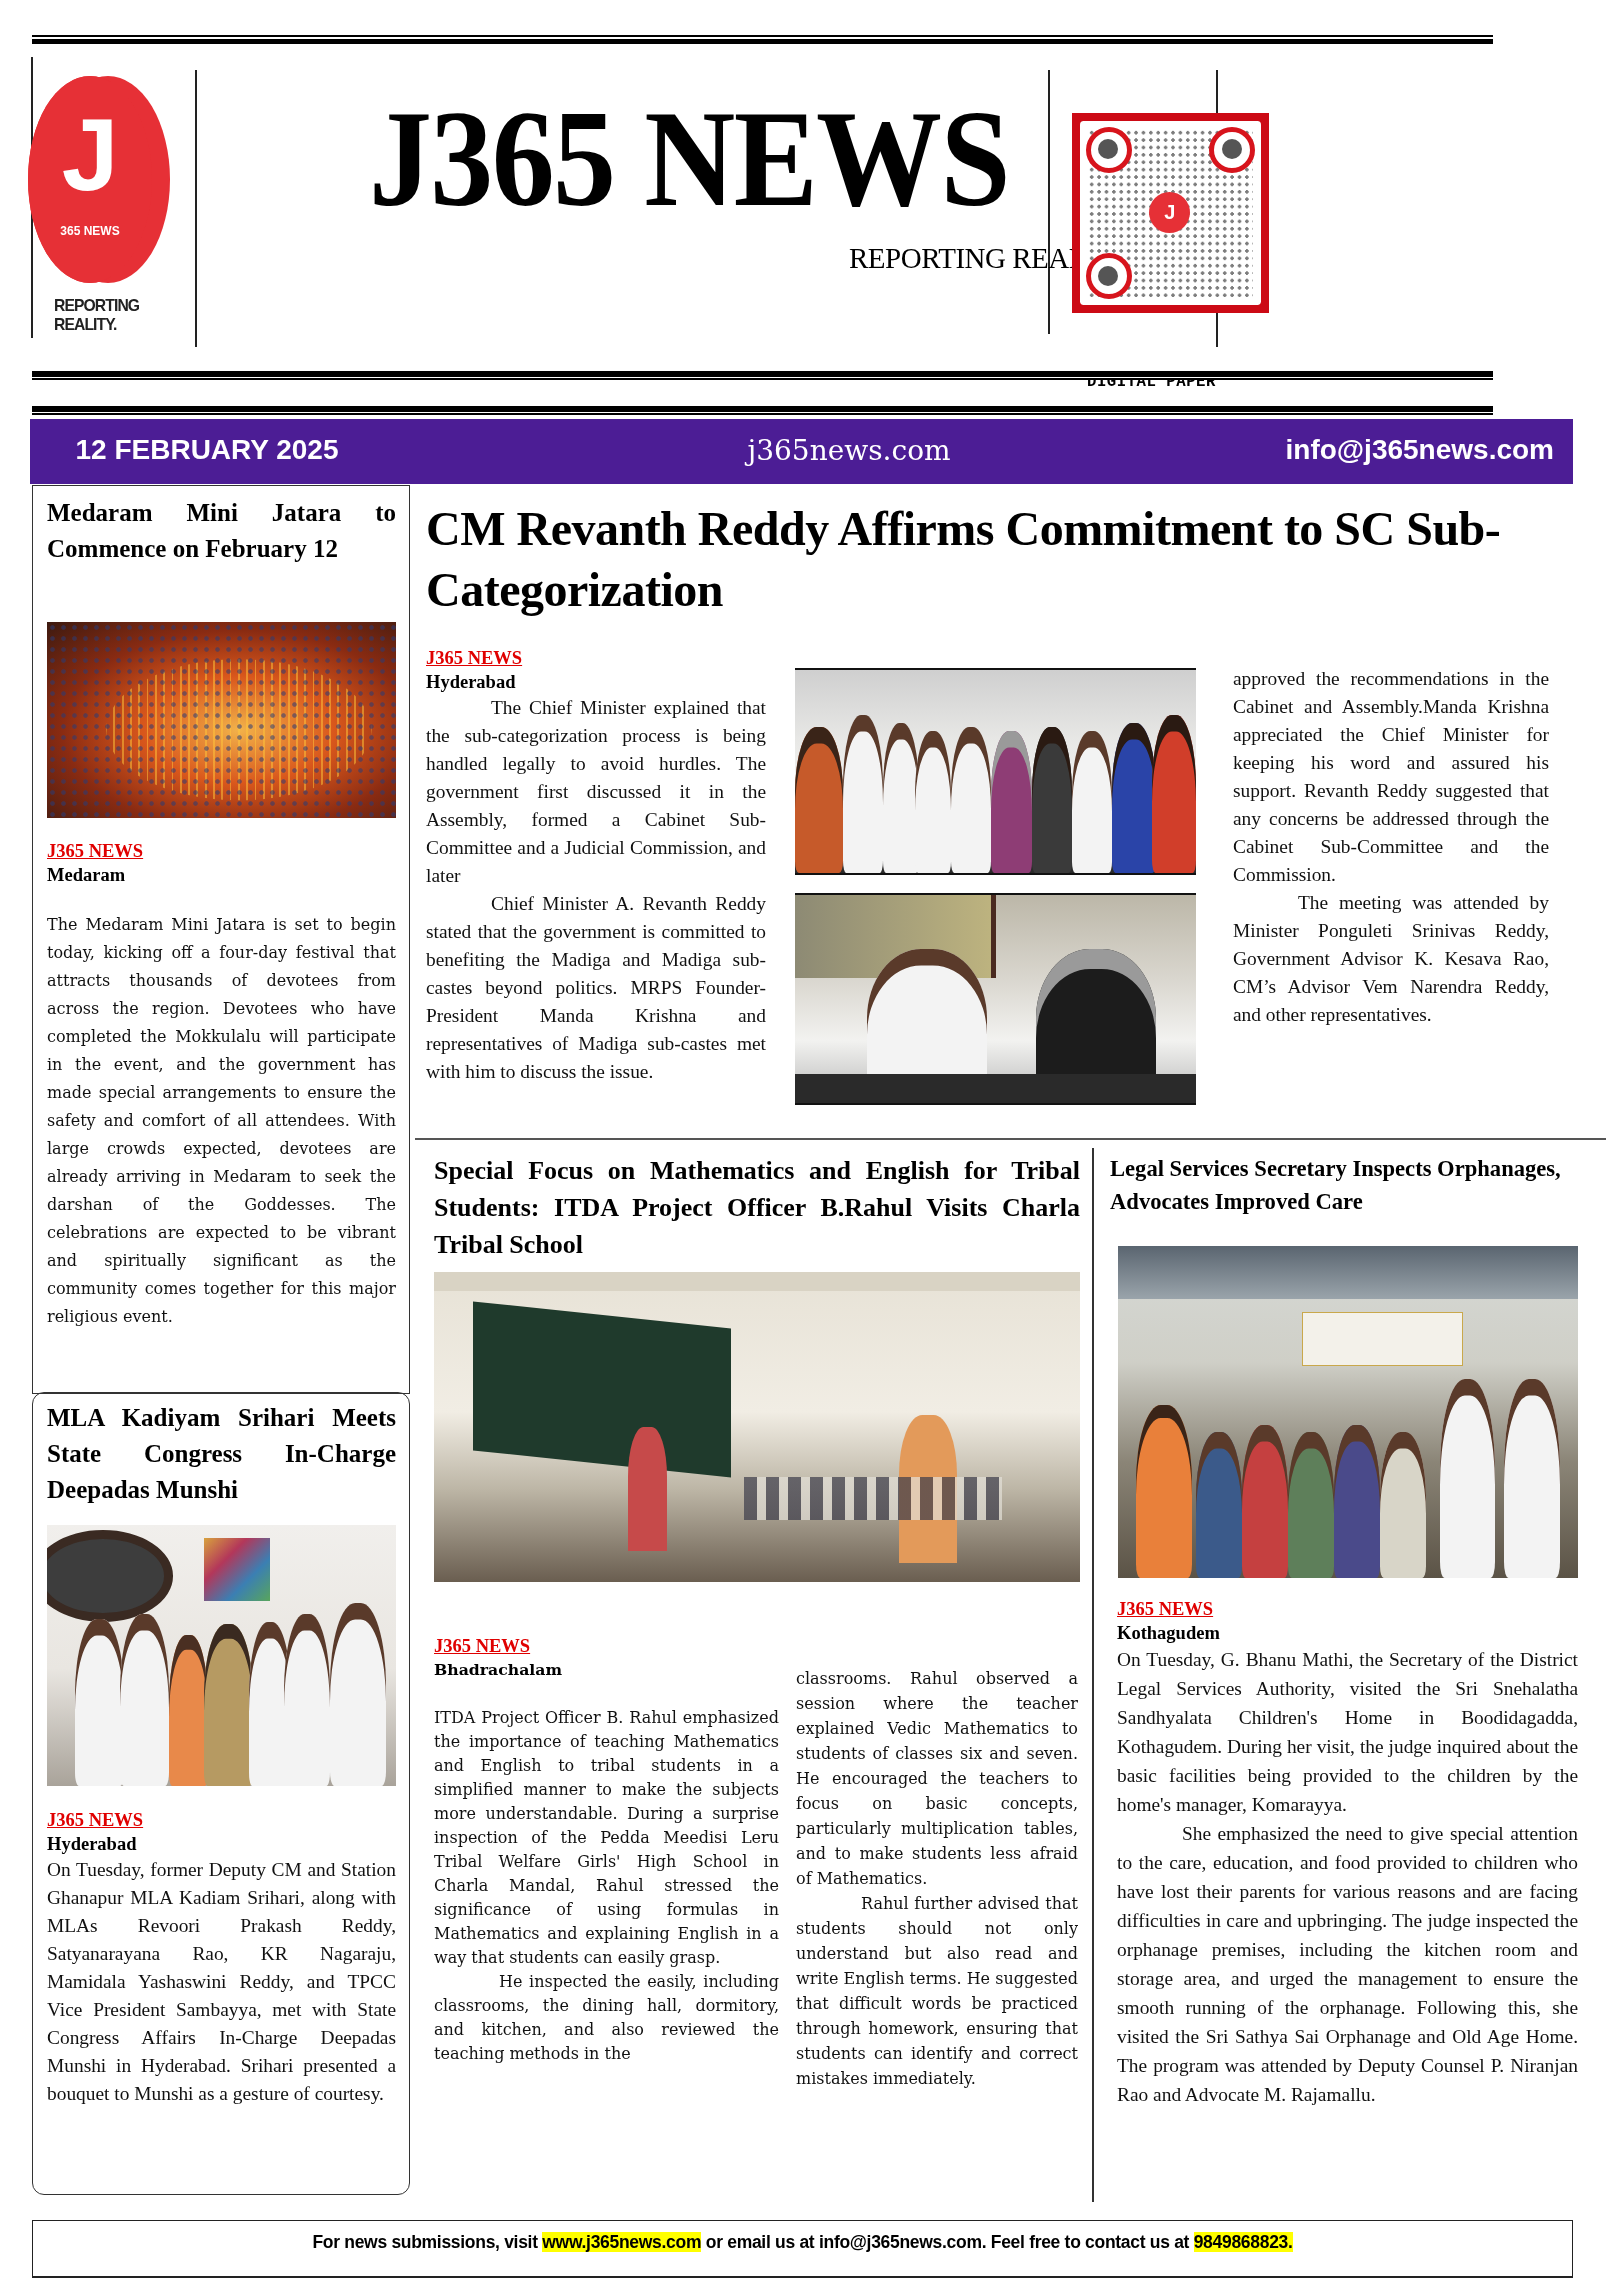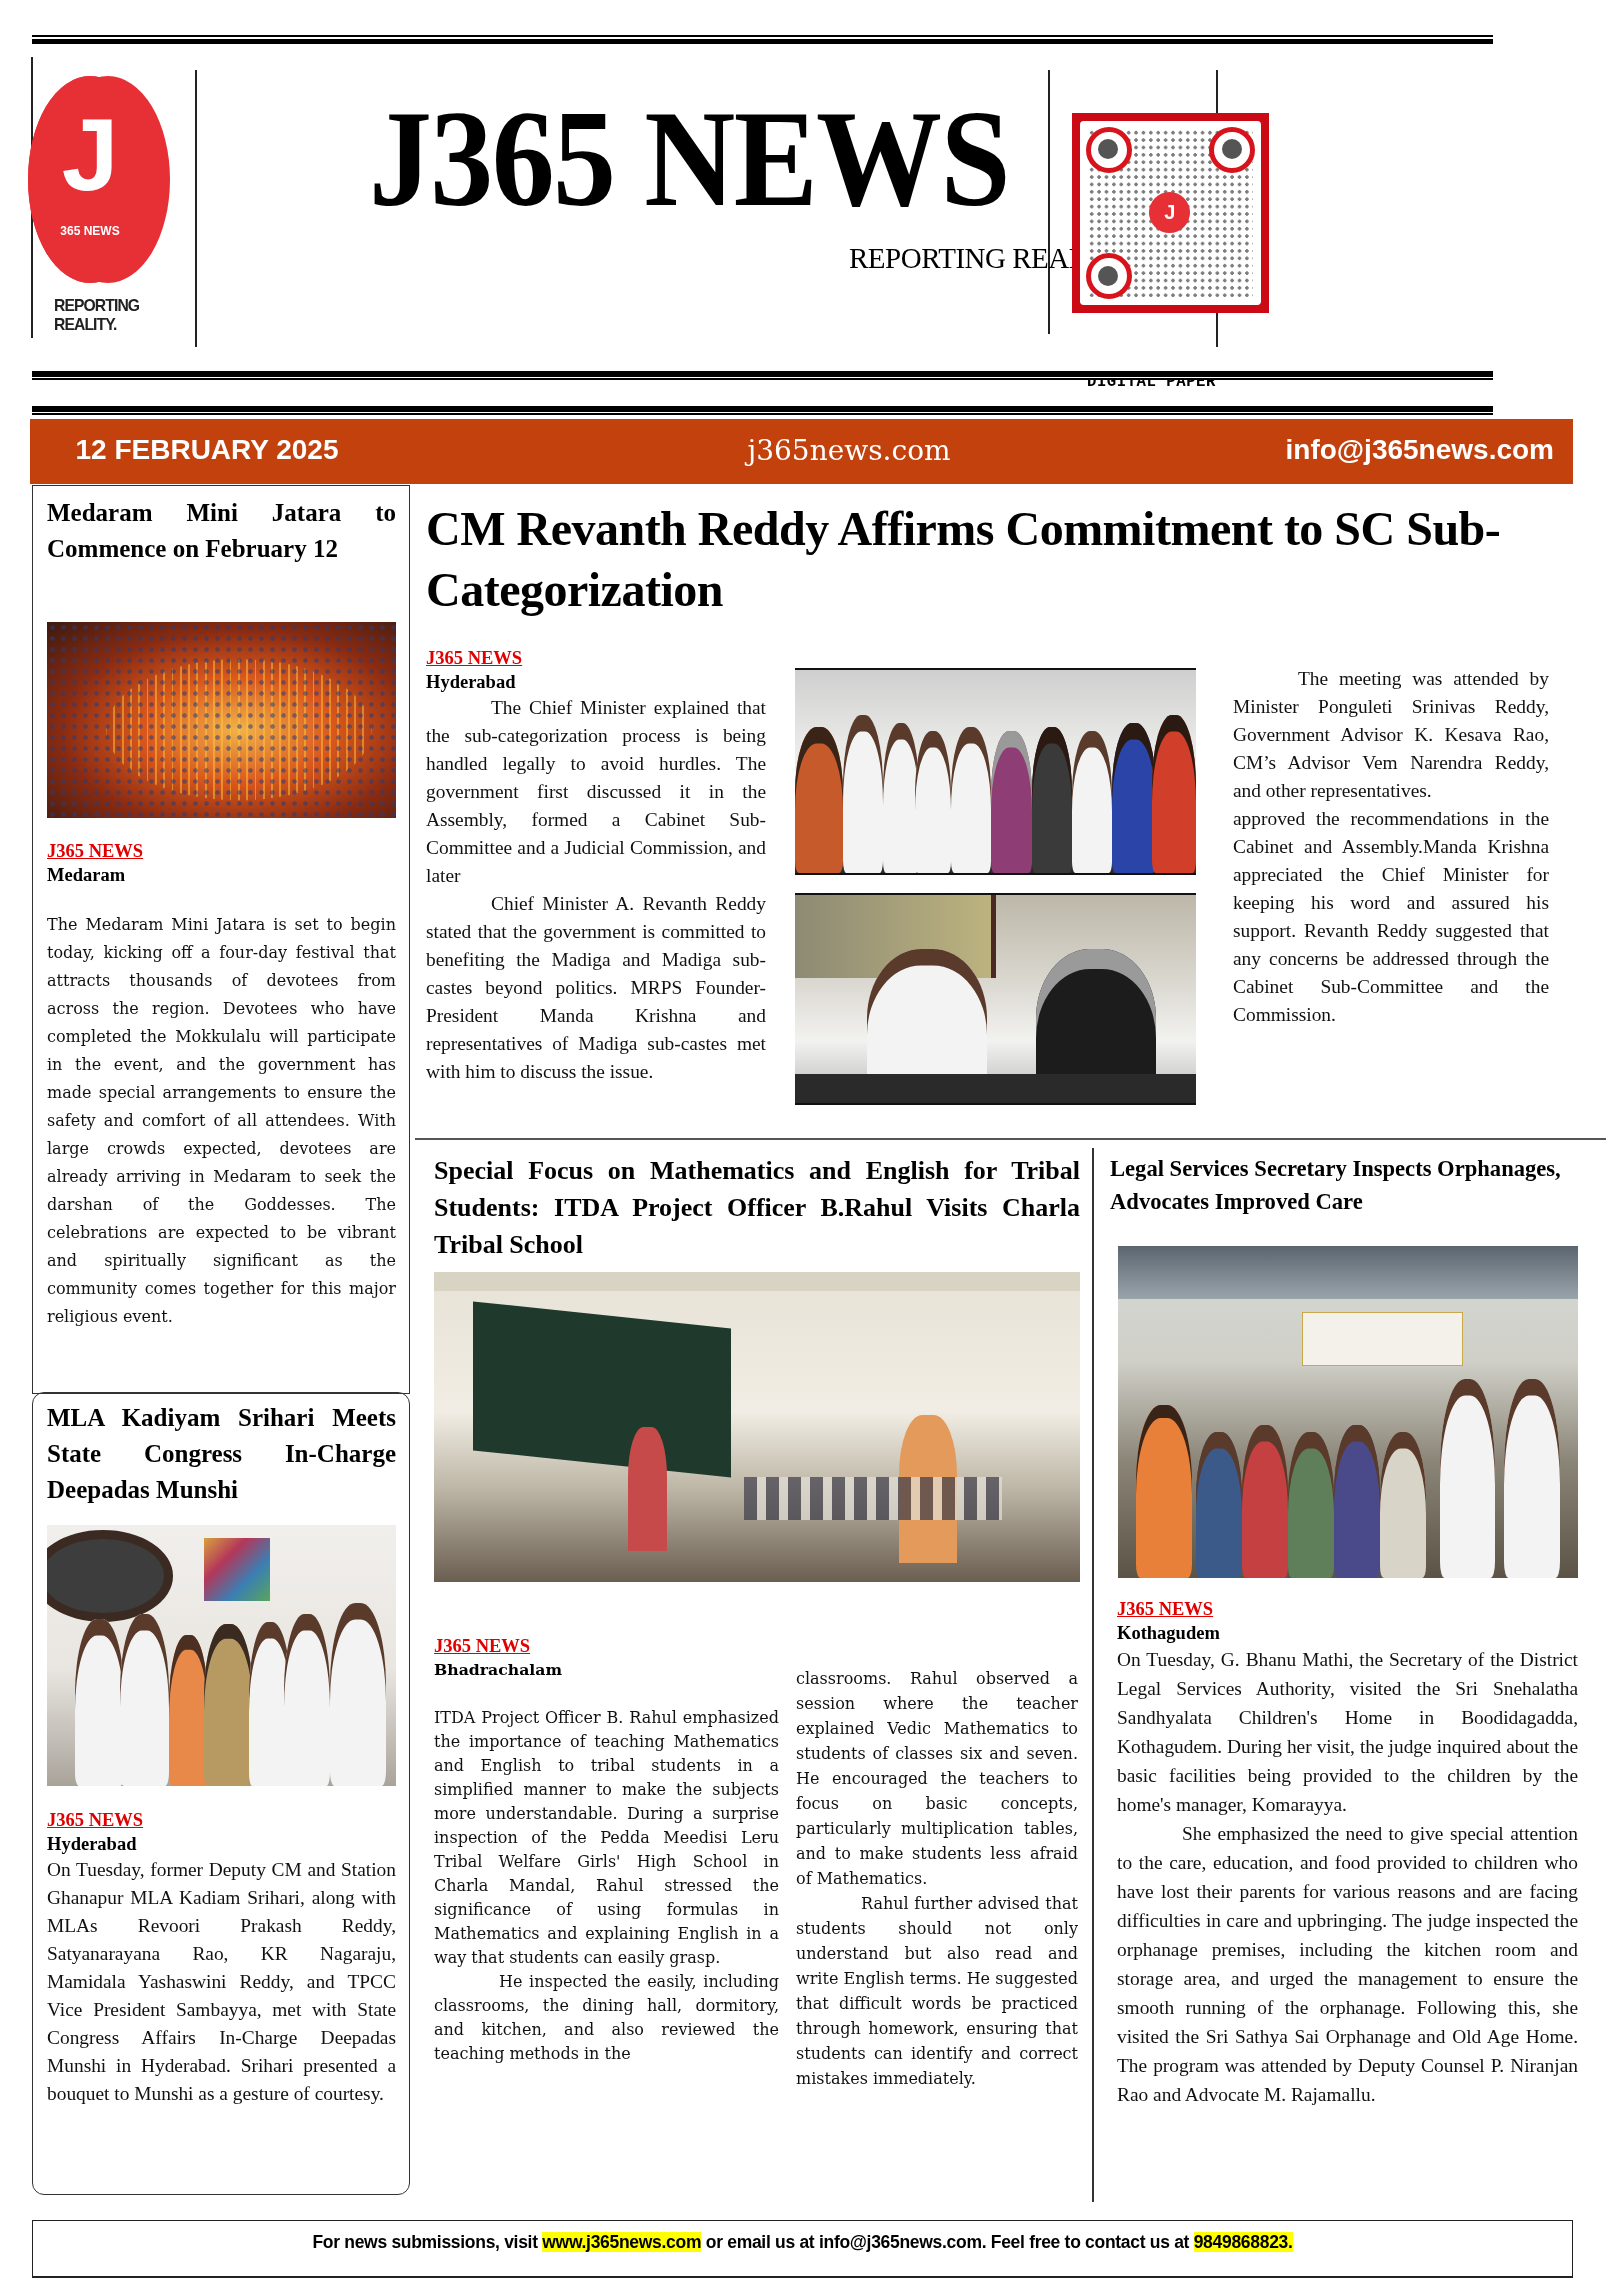--- a/index.html
+++ b/index.html
@@ -28,21 +28,21 @@
   .qr-inner { position: relative; width: 100%; height: 100%; background: #fff; border-radius: 3.7px; overflow: hidden; }
   .qr-finder { position: absolute; width: 46px; height: 46px; border-radius: 50%; border: 5.5px solid #d7141c; background: #fff; }
   .qr-finder::after { content: ""; position: absolute; left: 7.4px; top: 7.4px; width: 20px; height: 20px; border-radius: 50%; background: #555; }
   .qr-dots { position: absolute; left: 7.4px; top: 7.4px; right: 7.4px; bottom: 7.4px;
     background-image: radial-gradient(circle, #666 1.5px, transparent 1.8px);
     background-size: 7.4px 7.4px; opacity: 0.85; }
   .qr-center { position: absolute; left: 69px; top: 71px; width: 41px; height: 41px; border-radius: 50%; background: #e63036; color: #fff; font-family: "Liberation Sans", sans-serif; font-weight: bold; font-size: 20px; text-align: center; line-height: 41px; }
   .qr-label { position: absolute; left: 1087px; top: 328px; font-family: Liberation Mono, monospace; font-size: 15.7px; letter-spacing: 0.5px; font-weight: bold; margin-top: 45px; }
 
   
-  .datebar { position: absolute; left: 29.5px; top: 419px; width: 1543px; height: 65px; background: #c2410c; color: #fff; font-family: "Liberation Sans", "DejaVu Sans", sans-serif; }
+  .datebar { position: absolute; left: 29.5px; top: 419px; width: 1543px; height: 65px; background: #4c1d95; color: #fff; font-family: "Liberation Sans", "DejaVu Sans", sans-serif; }
   .datebar .d-date { position: absolute; left: 46px; top: 14.8px; font-size: 28px; font-weight: bold; }
   .datebar .d-site { position: absolute; left: 718px; top: 14.8px; font-size: 28px; font-family: "DejaVu Serif", serif; }
   .datebar .d-mail { position: absolute; right: 18.5px; top: 14.8px; font-size: 28px; font-weight: bold; text-align: center; }
 
   
   .body-text { font-family: "Liberation Serif", serif; font-size: 19.4px; line-height: 28px; text-align: justify; color: #111; }
   .indent { text-indent: 65px; }
   .src { font-family: "Liberation Serif", serif; font-weight: bold; font-size: 18.5px; color: #e00000; text-decoration: underline; line-height: 24px; }
   .place { font-family: "Liberation Serif", serif; font-weight: bold; font-size: 18.5px; line-height: 24px; }
 
@@ -187,22 +187,22 @@
   <div class="ph-people" style="left:89%; width:11%; height:78%; background:#d13e2a; box-shadow: inset 0 16.6px 0 #2a1a12;"></div>
 </div>
 <div class="photo ph-meet2" style="left:795px; top:893px; width:401px; height:212px; border-top:2.8px solid #111; border-bottom:2.8px solid #111;">
   <div class="abs" style="left:0; top:0; width:50%; height:40%; background:linear-gradient(90deg,#8d8a74,#bdb37f); border-right:5.5px solid #4a2a20;"></div>
   <div class="ph-people" style="left:18%; width:30%; height:74%;"></div>
   <div class="ph-people" style="left:60%; width:30%; height:74%; background:#1c1c1c; box-shadow: inset 0 20px 0 #9a9a9a;"></div>
   <div class="abs" style="left:0; bottom:0; width:100%; height:14%; background:#2a2a2a;"></div>
 </div>
 
 <div class="abs" style="left:1233px; top:665px; width:316px;">
+  <div class="body-text">approved the recommendations in the Cabinet and Assembly.Manda Krishna appreciated the Chief Minister for keeping his word and assured his support. Revanth Reddy suggested that any concerns be addressed through the Cabinet Sub-Committee and the Commission.</div>
   <div class="body-text indent">The meeting was attended by Minister Ponguleti Srinivas Reddy, Government Advisor K. Kesava Rao, CM’s Advisor Vem Narendra Reddy, and other representatives.</div>
-  <div class="body-text">approved the recommendations in the Cabinet and Assembly.Manda Krishna appreciated the Chief Minister for keeping his word and assured his support. Revanth Reddy suggested that any concerns be addressed through the Cabinet Sub-Committee and the Commission.</div>
 </div>
 
 <div class="abs" style="left:415px; top:1138px; width:1191px; height:1.8px; background:#555;"></div>
 <div class="vline" style="left:1092px; top:1148px; height:1054px; background:#333;"></div>
 
 <div class="abs" style="left:434px; top:1152px; width:646px; font-family:'Liberation Serif', serif; font-weight:bold; font-size:26px; line-height:37px; text-align:justify;">Special Focus on Mathematics and English for Tribal Students: ITDA Project Officer B.Rahul Visits Charla Tribal School</div>
 <div class="photo ph-class" style="left:434px; top:1272px; width:646px; height:310px;">
   <div class="ph-board"></div>
   <div class="abs" style="left:0; top:0; width:100%; height:6%; background:#d9d3c4;"></div>
   <div class="abs" style="left:30%; bottom:10%; width:6%; height:40%; background:#c64a4a; border-radius:40% 40% 0 0;"></div>

